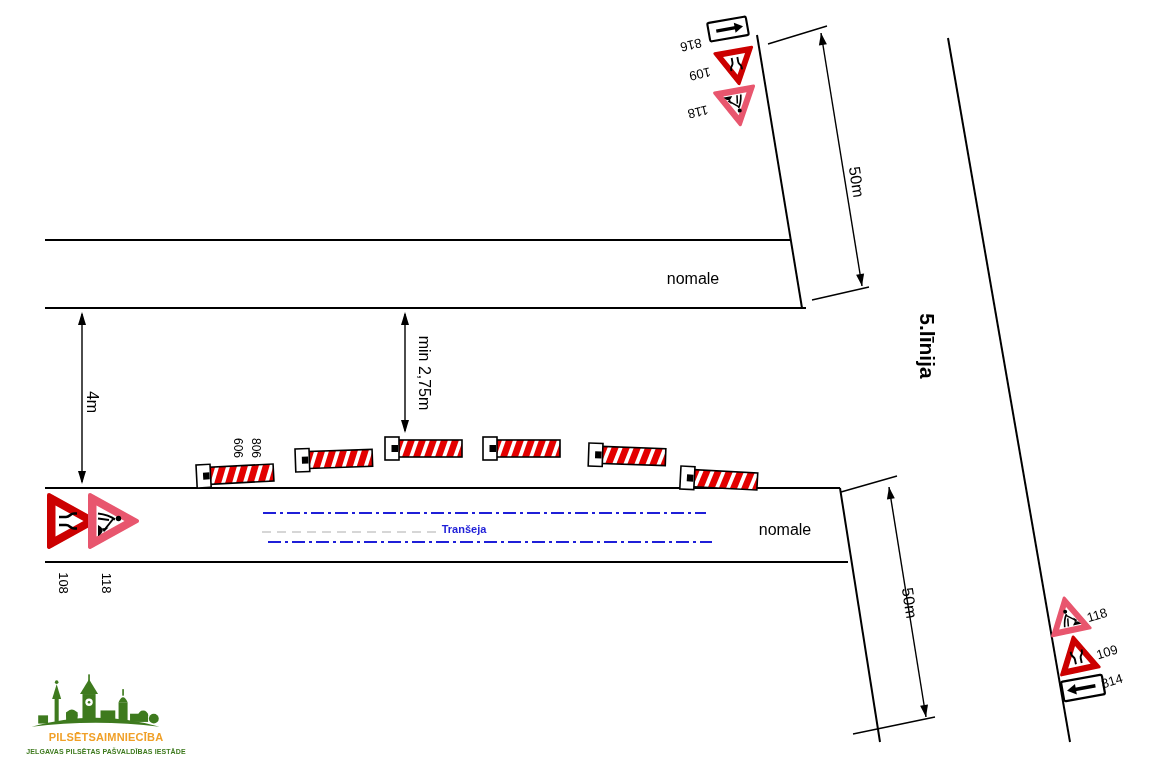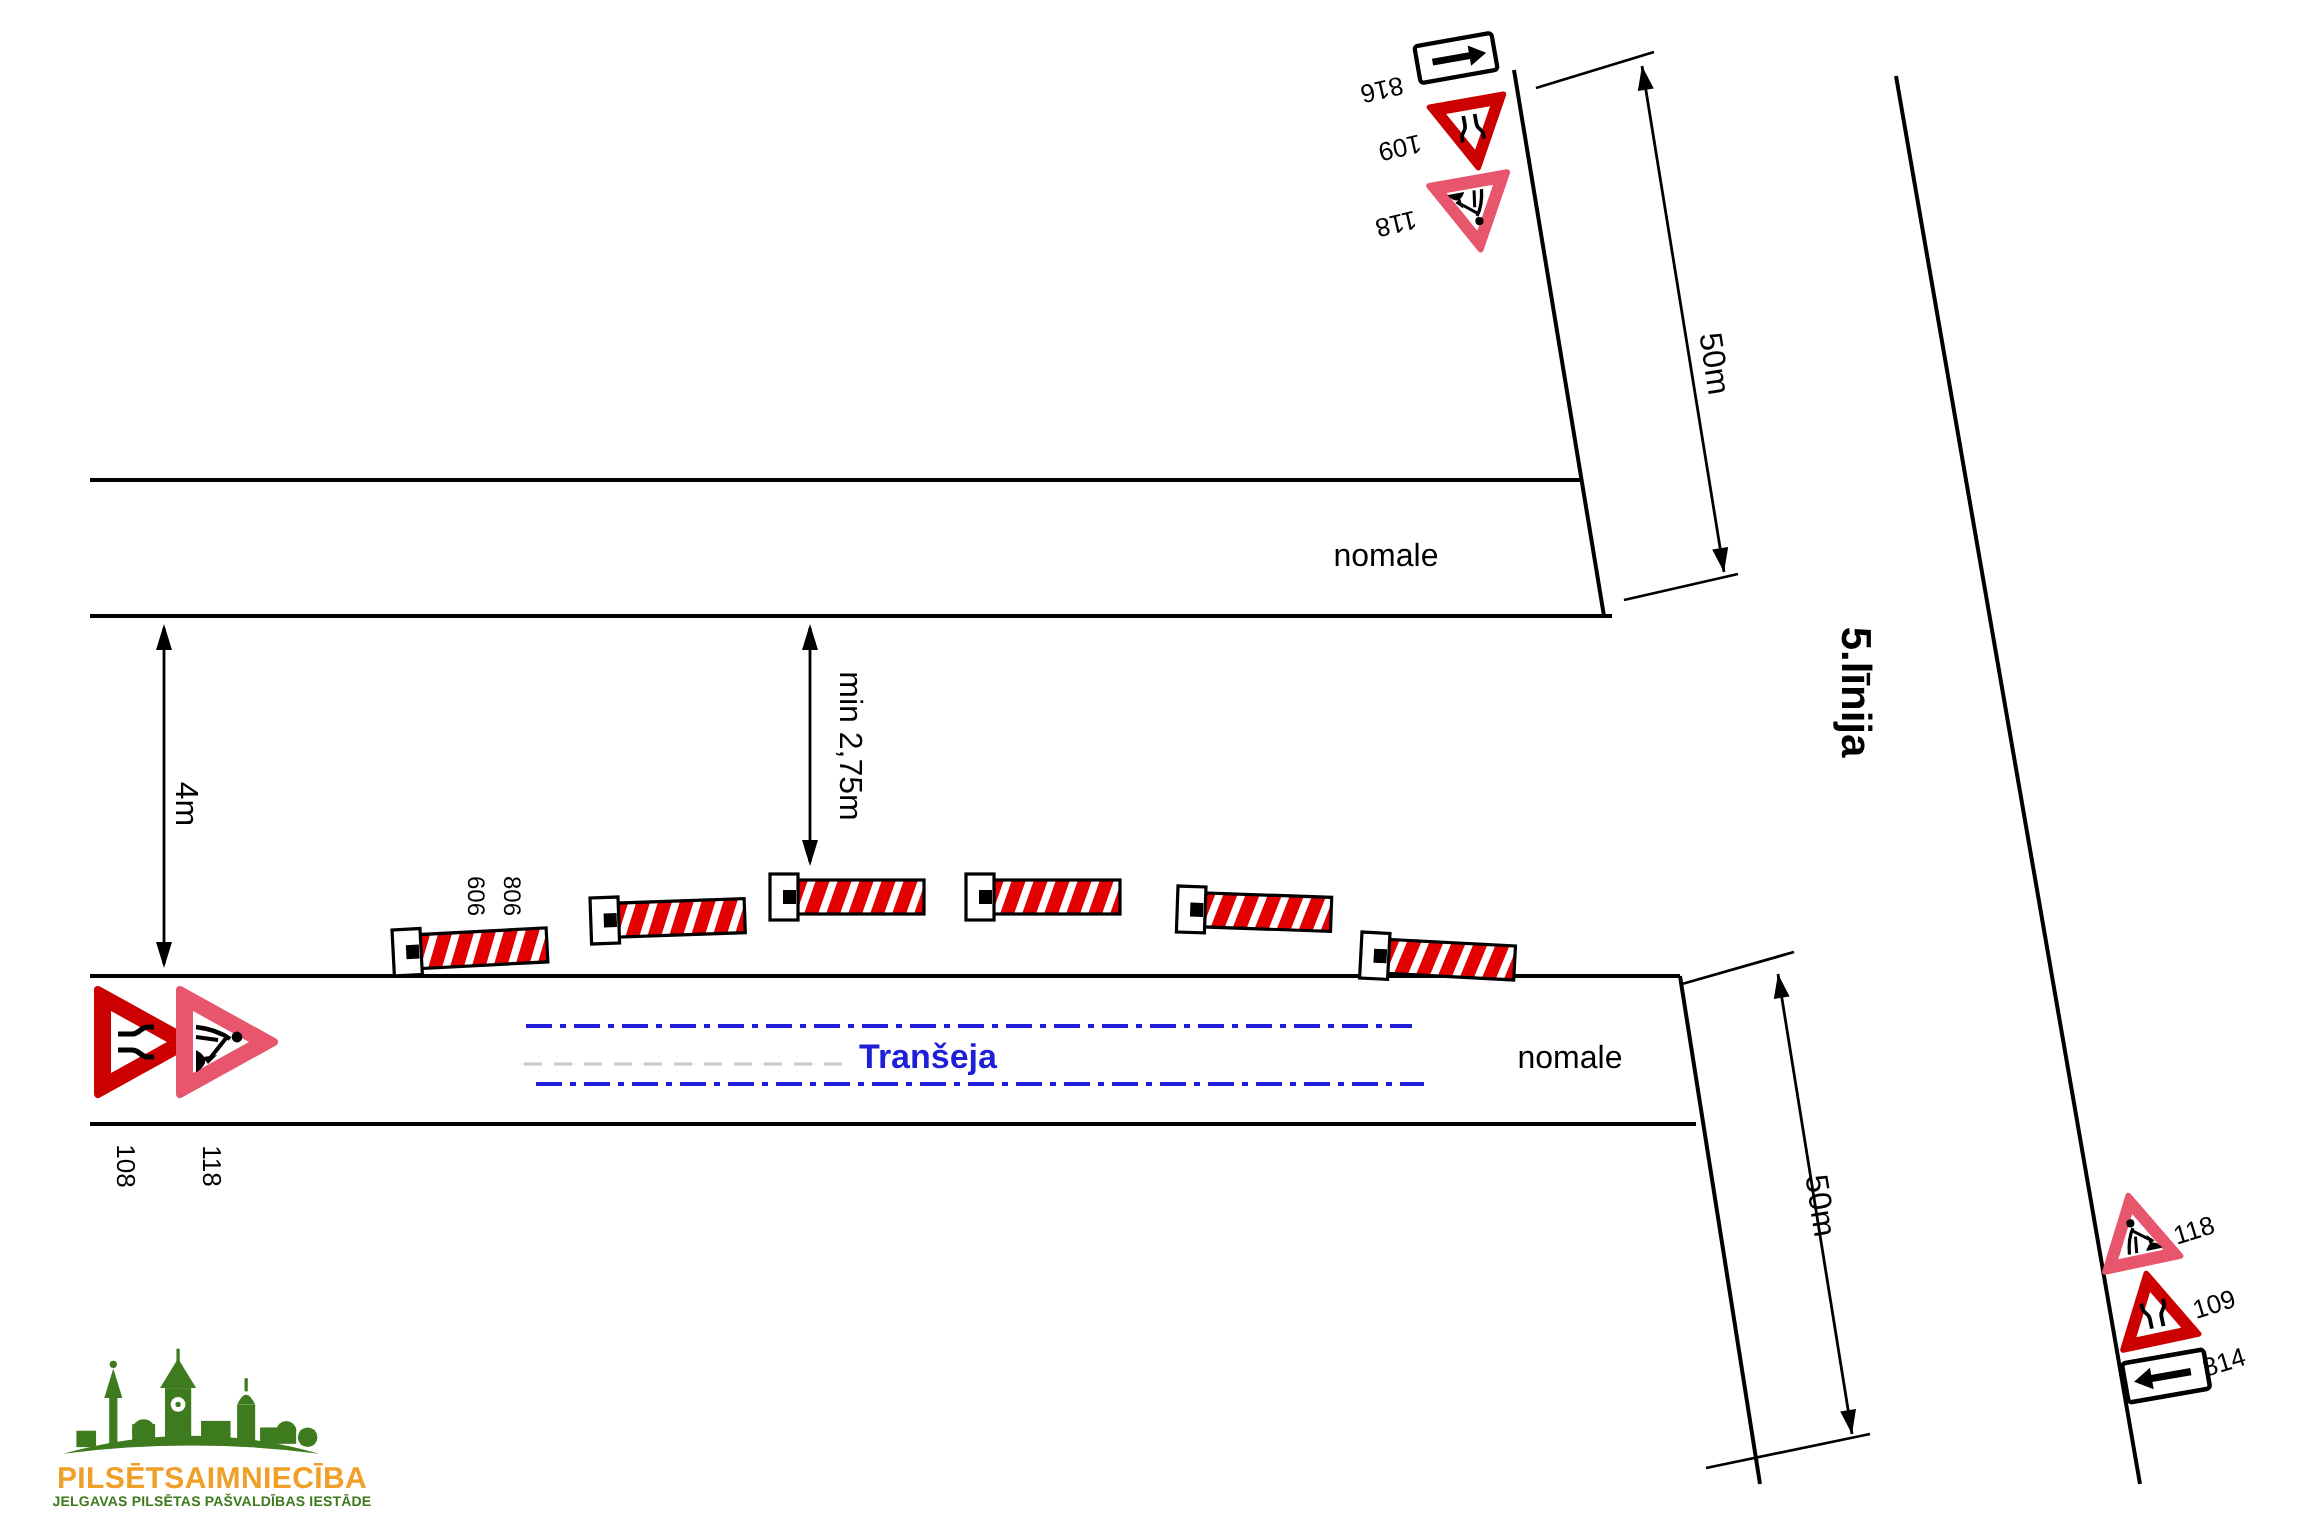--- a/index.html
+++ b/index.html
@@ -4,22 +4,22 @@
 <style>
   html,body{margin:0;padding:0;background:#fff;}
   body{width:1160px;height:758px;overflow:hidden;font-family:"Liberation Sans",sans-serif;}
   .canvas{position:relative;width:1160px;height:758px;background:#fff;}
   .layer{position:absolute;left:0;top:0;}
   .lbl{position:absolute;white-space:nowrap;color:#000;transform-origin:center;}
   .big-bold{font-size:21px;font-weight:bold;}
   .med{font-size:16px;}
   .small{font-size:13px;}
   .tiny{font-size:12px;}
-  .blue-bold{font-size:17px;font-weight:bold;color:#1f1fd8;background:#fff;padding:0 3px;}
-  .logo-title{position:absolute;text-align:center;font-weight:bold;font-size:15px;letter-spacing:0.2px;color:#F0A028;}
+  .blue-bold{font-size:11px;font-weight:bold;color:#1f1fd8;background:#fff;padding:0 3px;}
+  .logo-title{position:absolute;text-align:center;font-weight:bold;font-size:11px;letter-spacing:0.2px;color:#F0A028;}
   .logo-sub{position:absolute;text-align:center;font-weight:bold;font-size:7px;letter-spacing:0.1px;color:#3E7A1E;}
 </style>
 </head>
 <body>
 
 <div class="canvas">
 
   <svg class="layer" width="1160" height="758" viewBox="0 0 1160 758">
     <defs>
       <clipPath id="boardClip">

